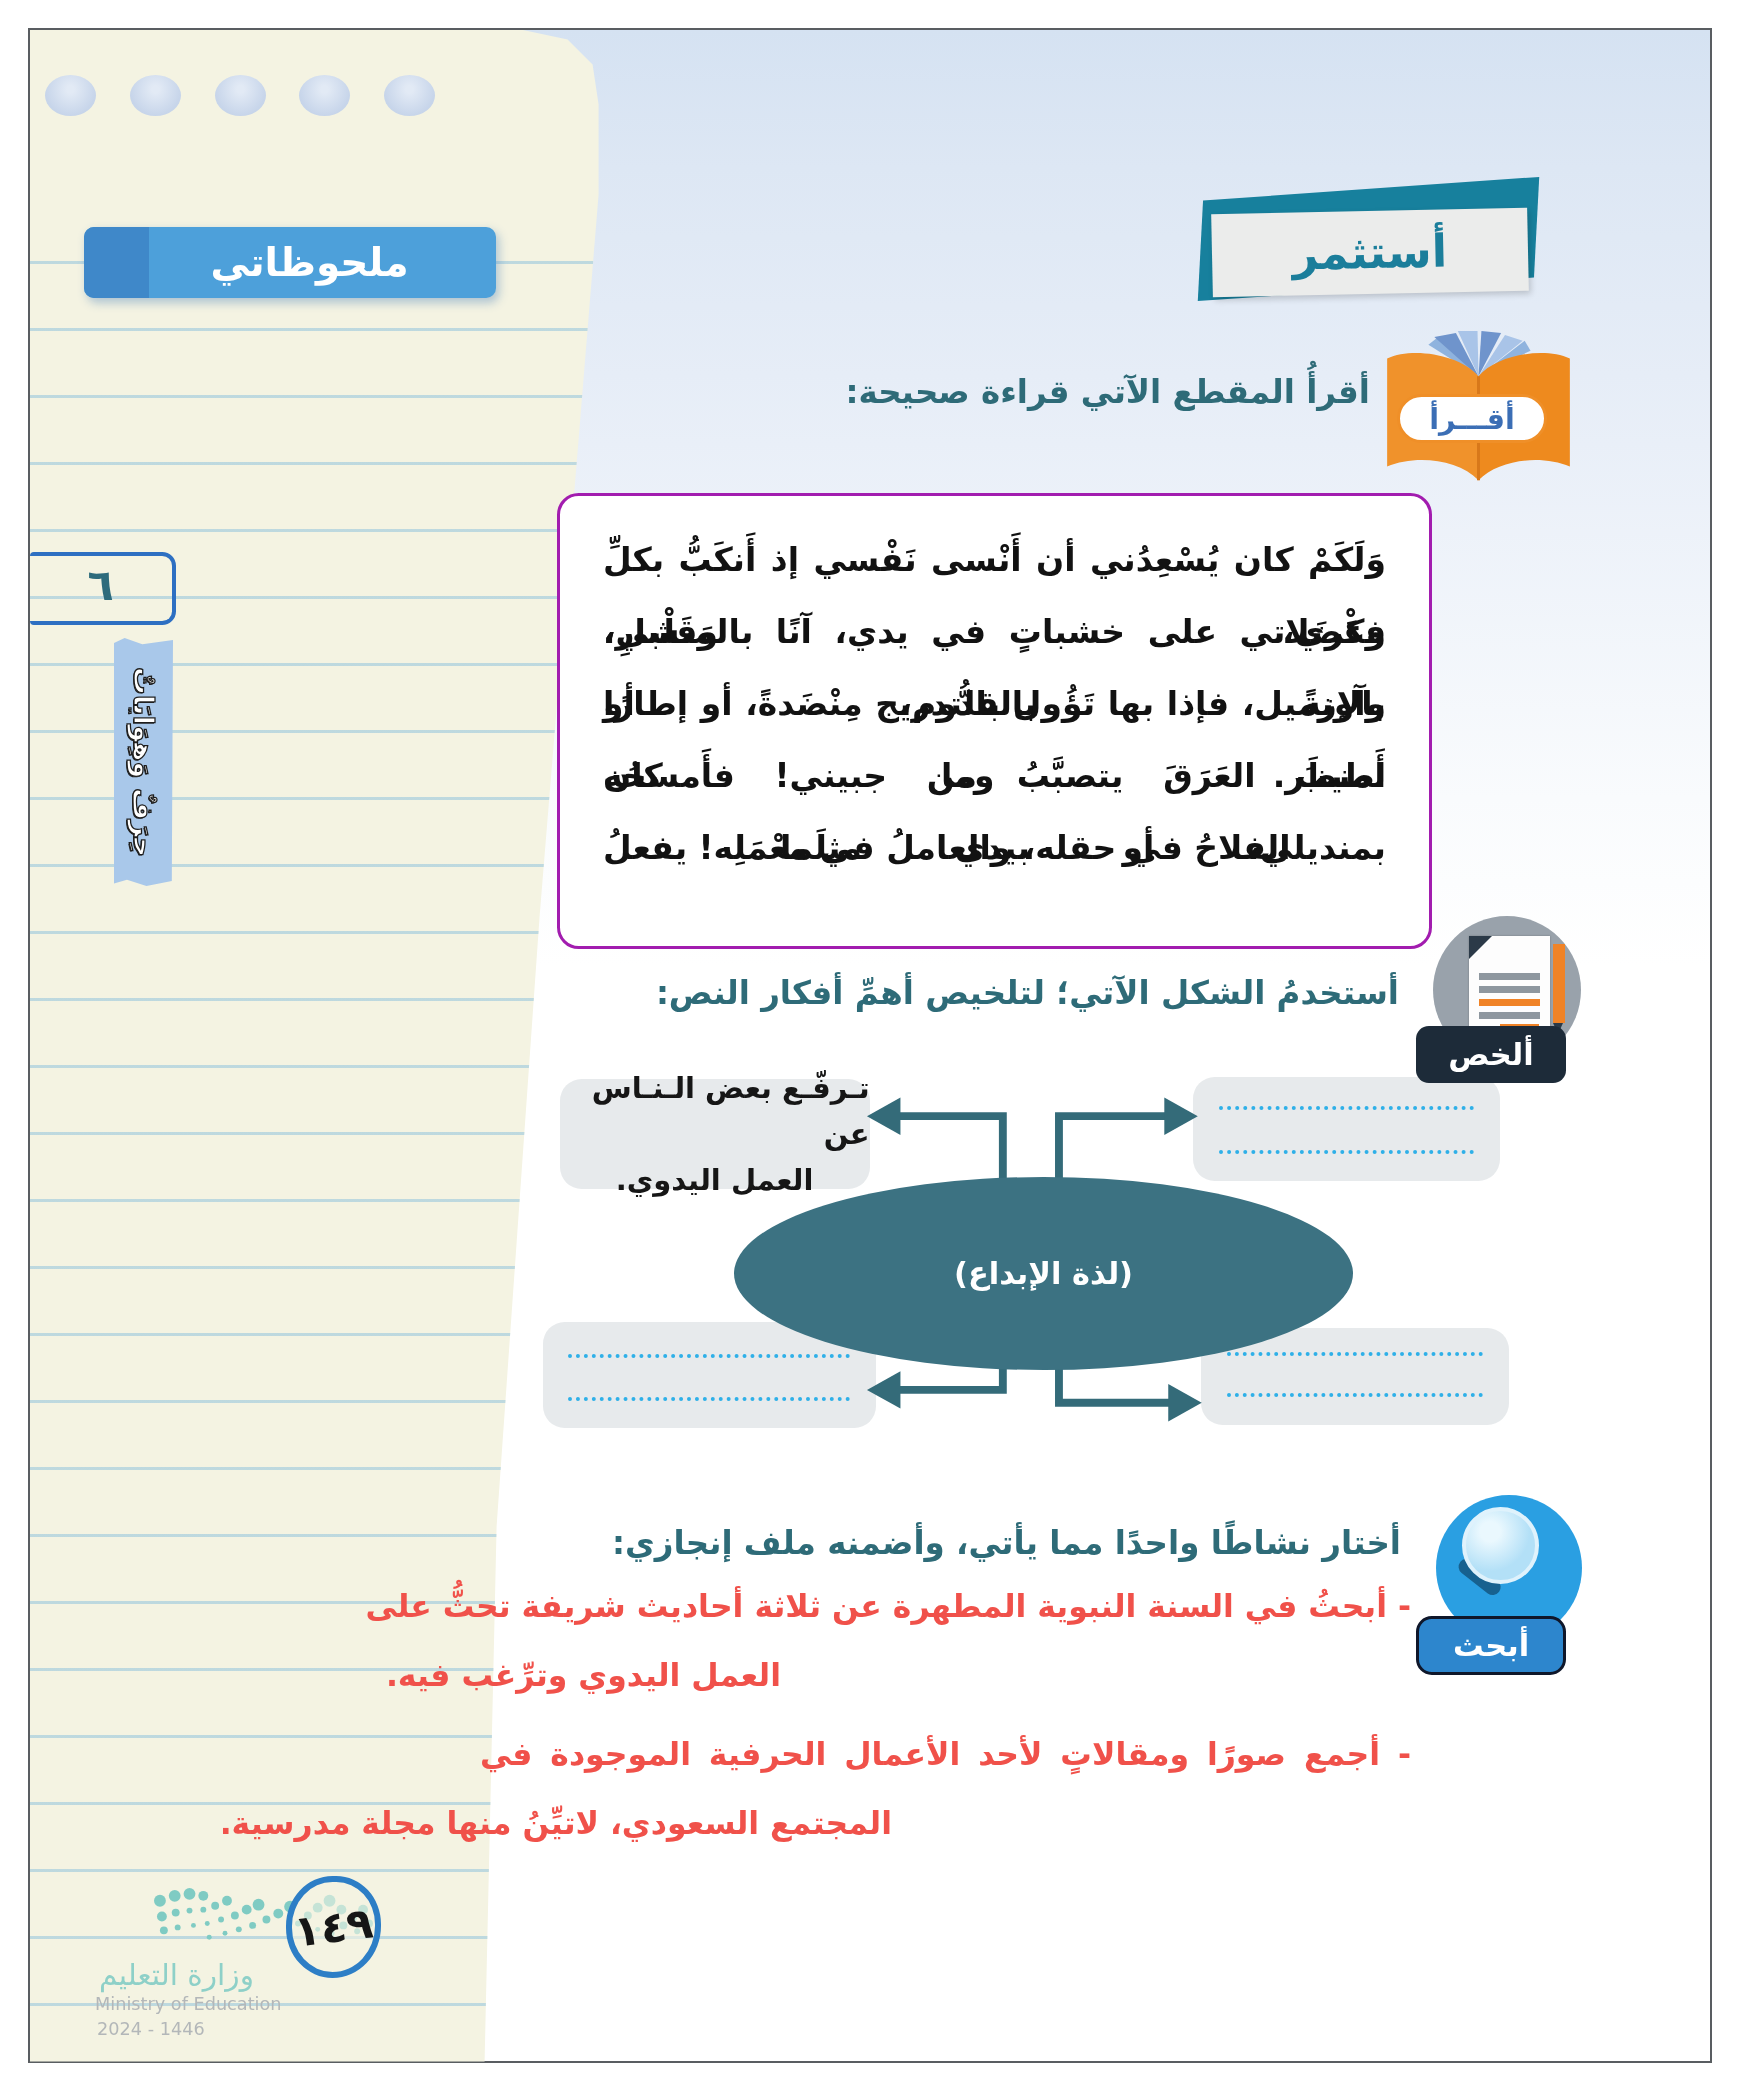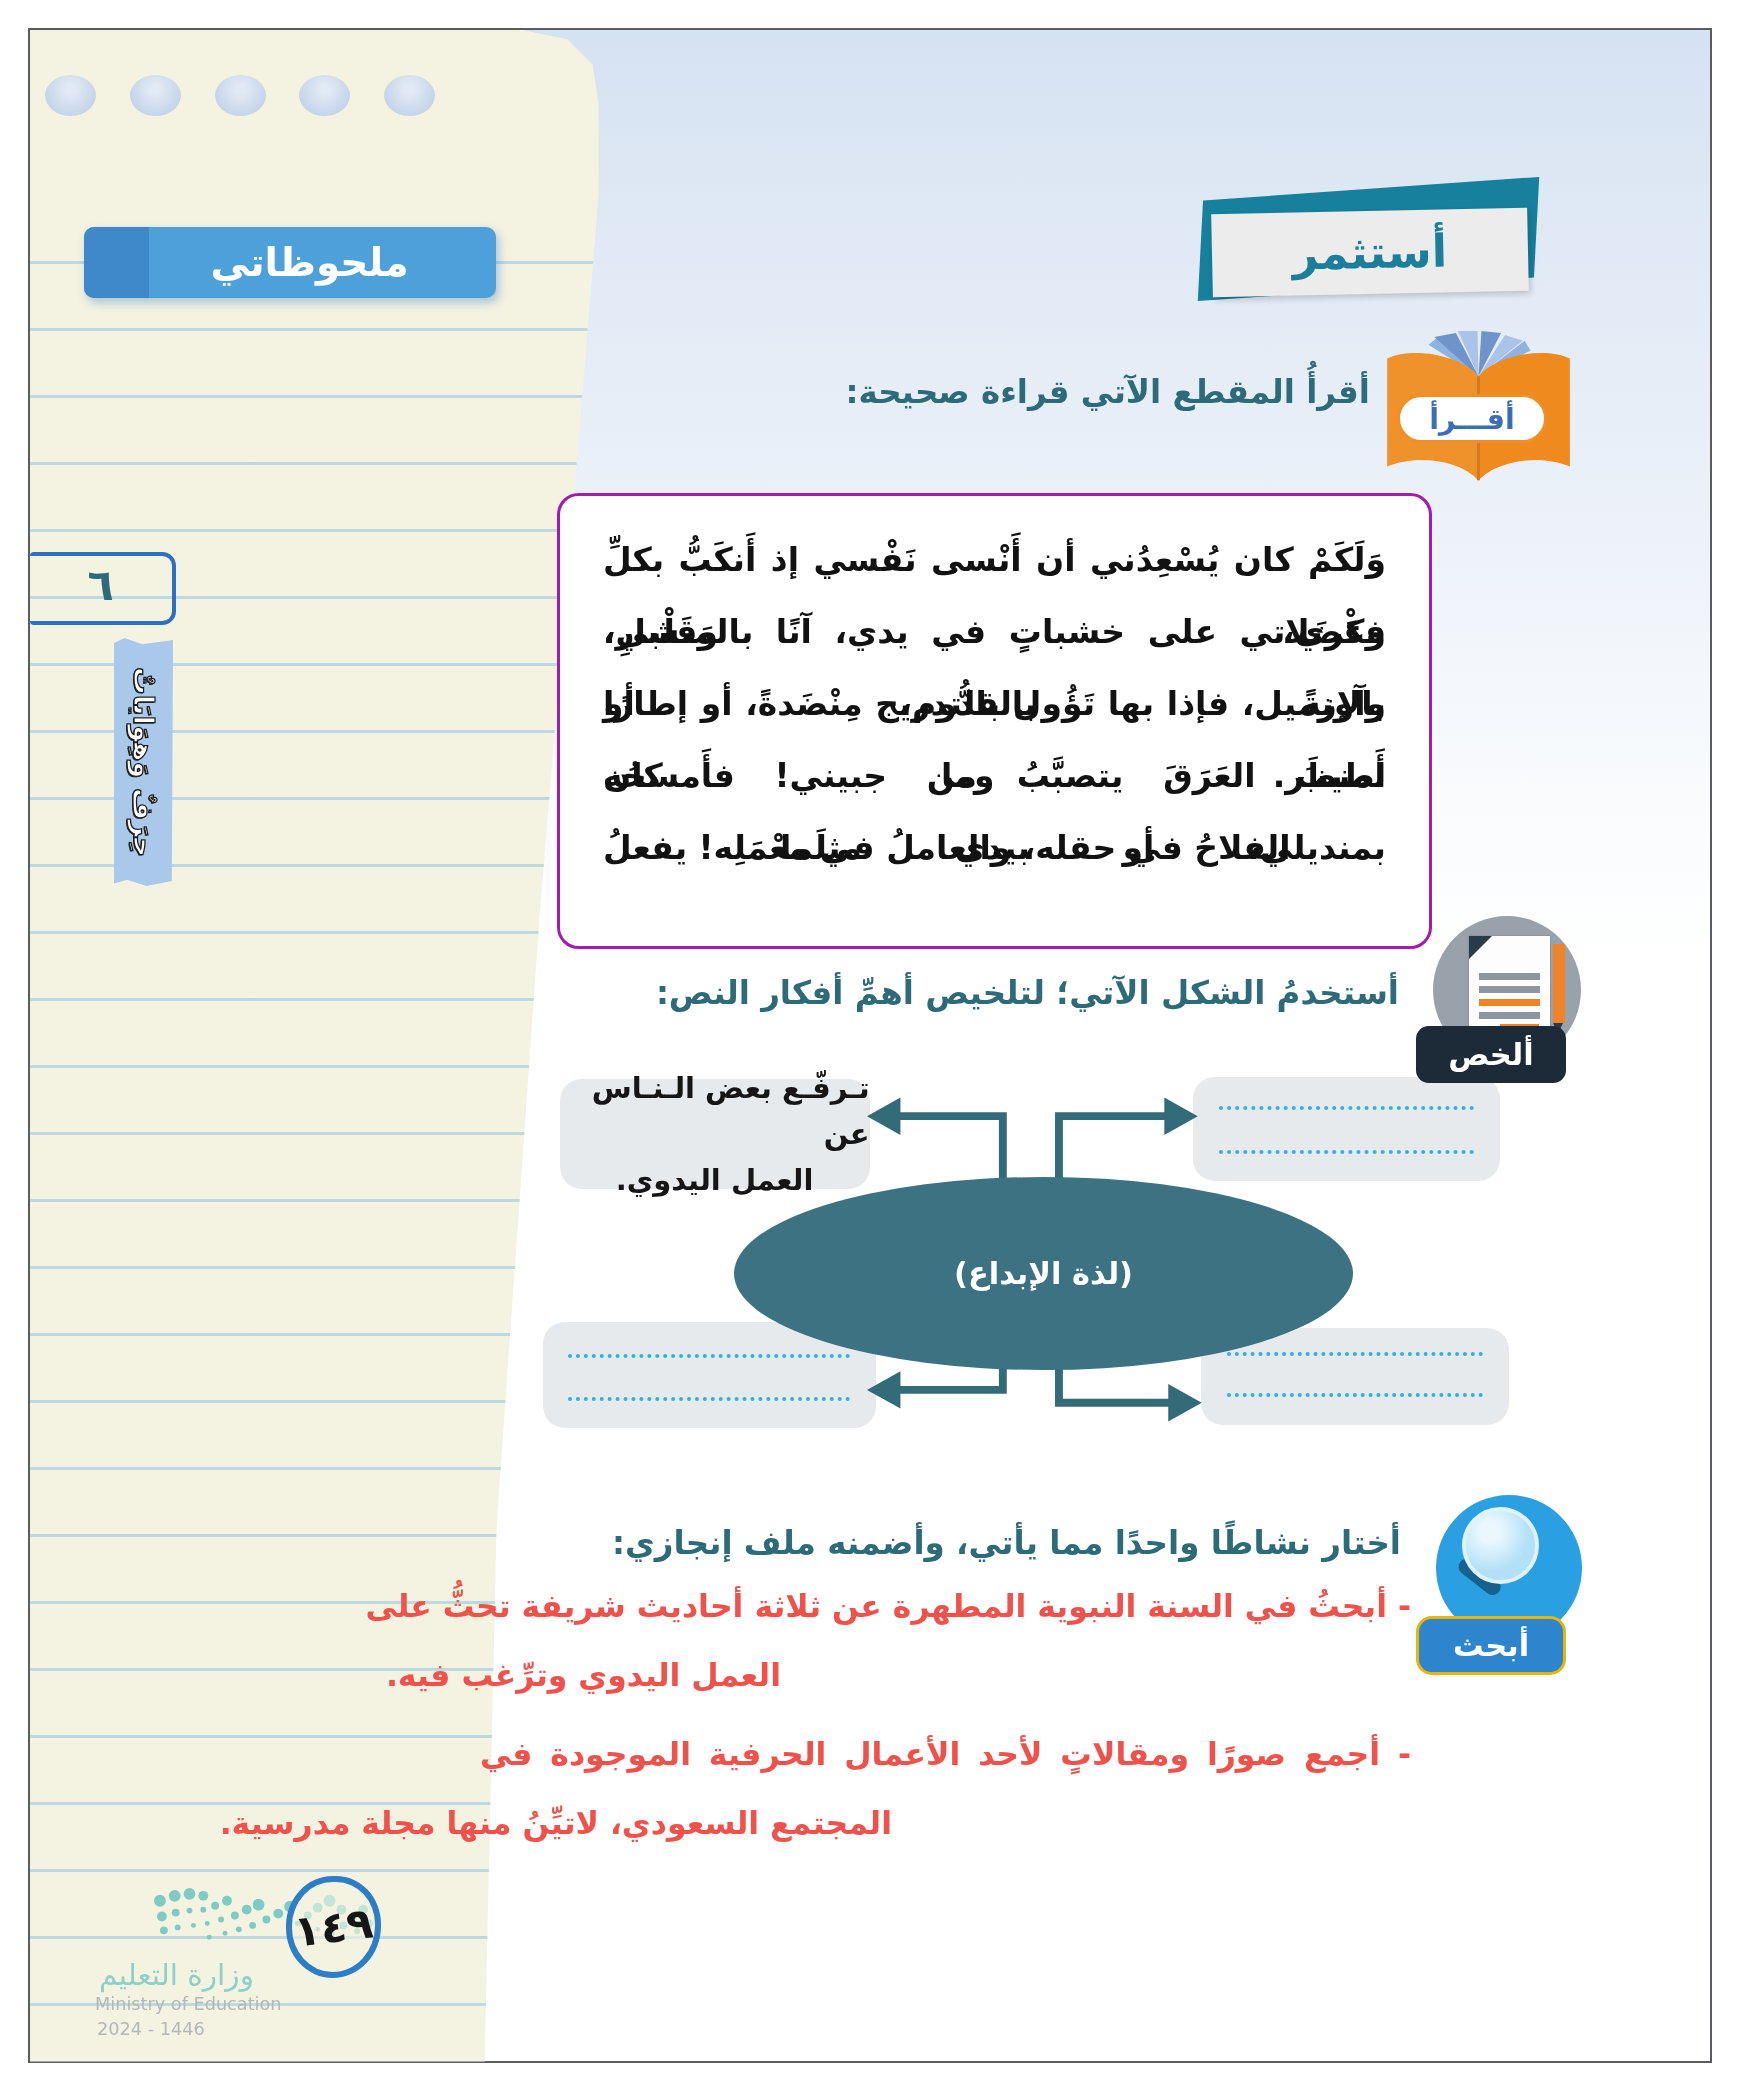--- a/index.html
+++ b/index.html
@@ -110,21 +110,21 @@
   
   .search-circle{position:absolute;left:1436px;top:1495px;width:146px;height:146px;border-radius:50%;background:#2a9fe2;}
   .search-lens{
     position:absolute;left:1462px;top:1507px;width:77px;height:77px;border-radius:50%;
     background:radial-gradient(circle at 35% 30%,#eaf8fe 15%,#b3e0f7 60%);border:4.9px solid #dff2fc;box-sizing:border-box;
   }
   .search-handle{
     position:absolute;left:1450px;top:1584px;width:49px;height:15.8px;background:#17618f;border-radius:7.9px;
     transform:rotate(38deg);transform-origin:right center;
   }
-  .search-label{left:1416px;top:1616px;width:150px;height:59px;background:#2d86cd;border:3px solid #eab308;box-sizing:border-box;border-radius:15.8px;}
+  .search-label{left:1416px;top:1616px;width:150px;height:59px;background:#2d86cd;border:3px solid #0f172a;box-sizing:border-box;border-radius:15.8px;}
   .search-instruction{right:343px;top:1517px;}
   .activities{position:absolute;left:414px;top:1572px;width:997px;direction:rtl;}
   .act-line{
     height:69px;line-height:69px;font-size:31.5px;font-weight:bold;color:#f0514a;
     direction:rtl;text-align:right;white-space:nowrap;
   }
   .act-line.indent1{margin-right:630px;}
   .act-line.spaced{margin-top:9.9px;word-spacing:6.9px;}
   .act-line.indent2{margin-right:519px;}
   

